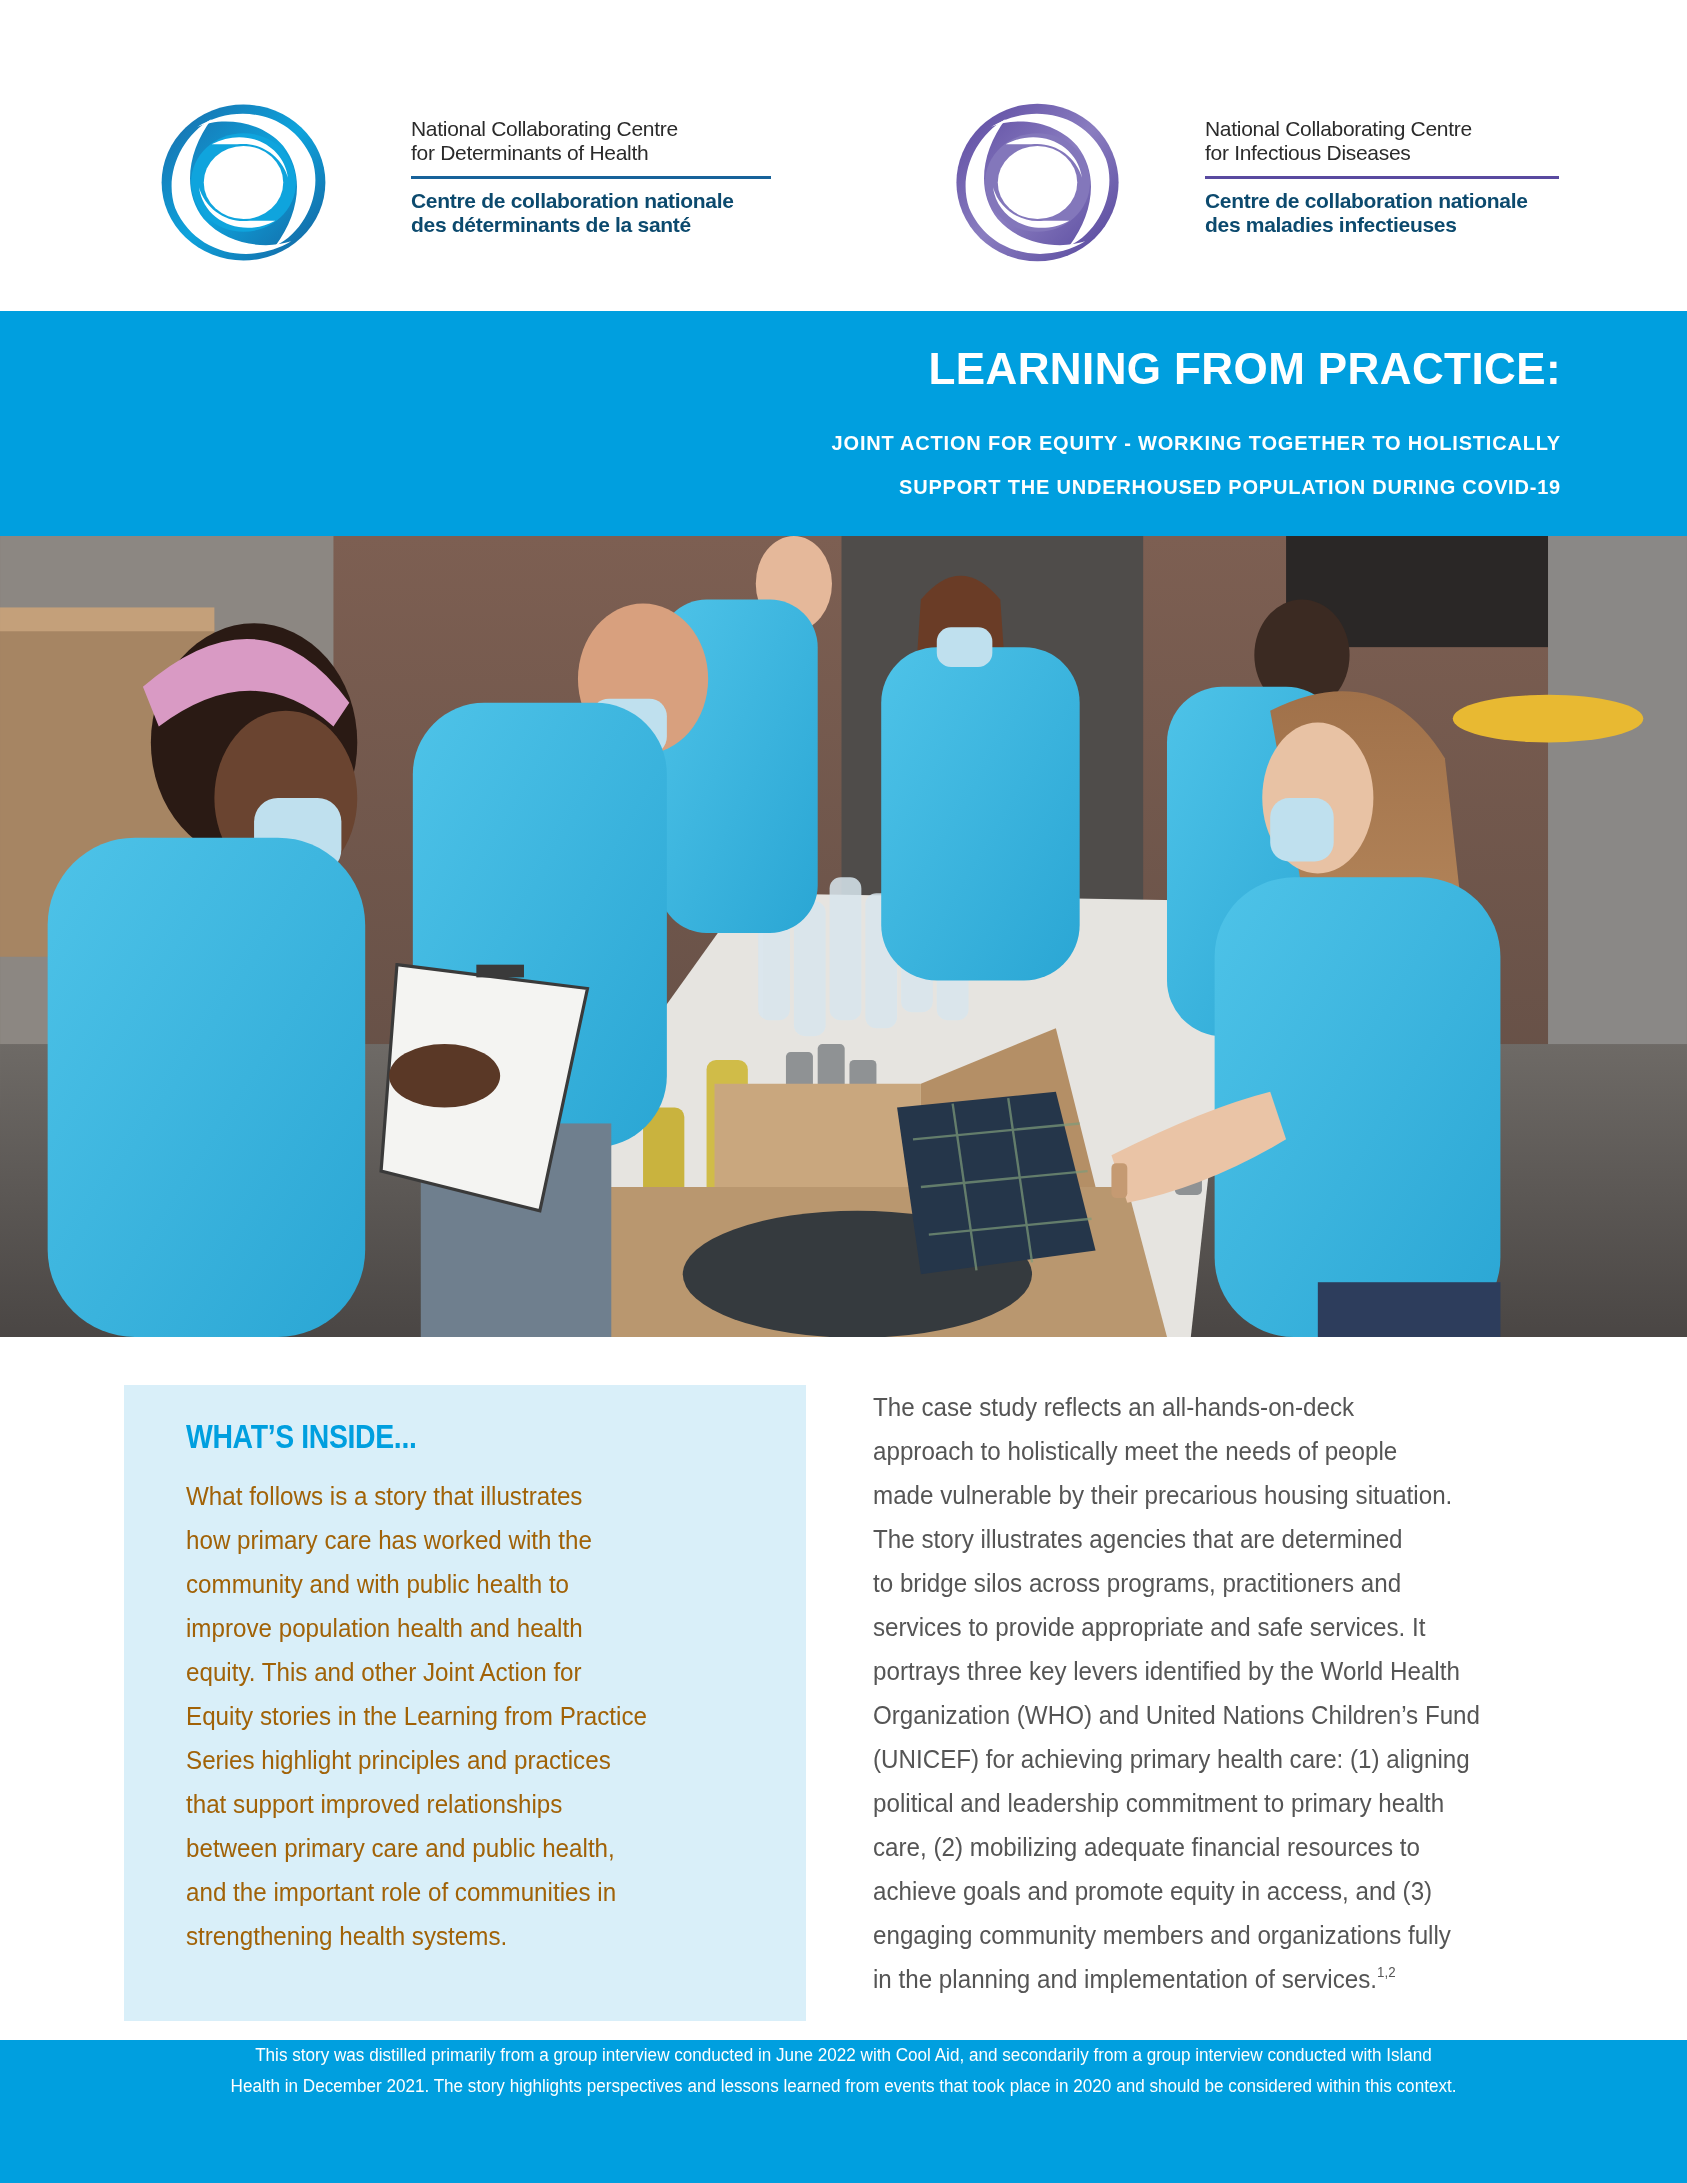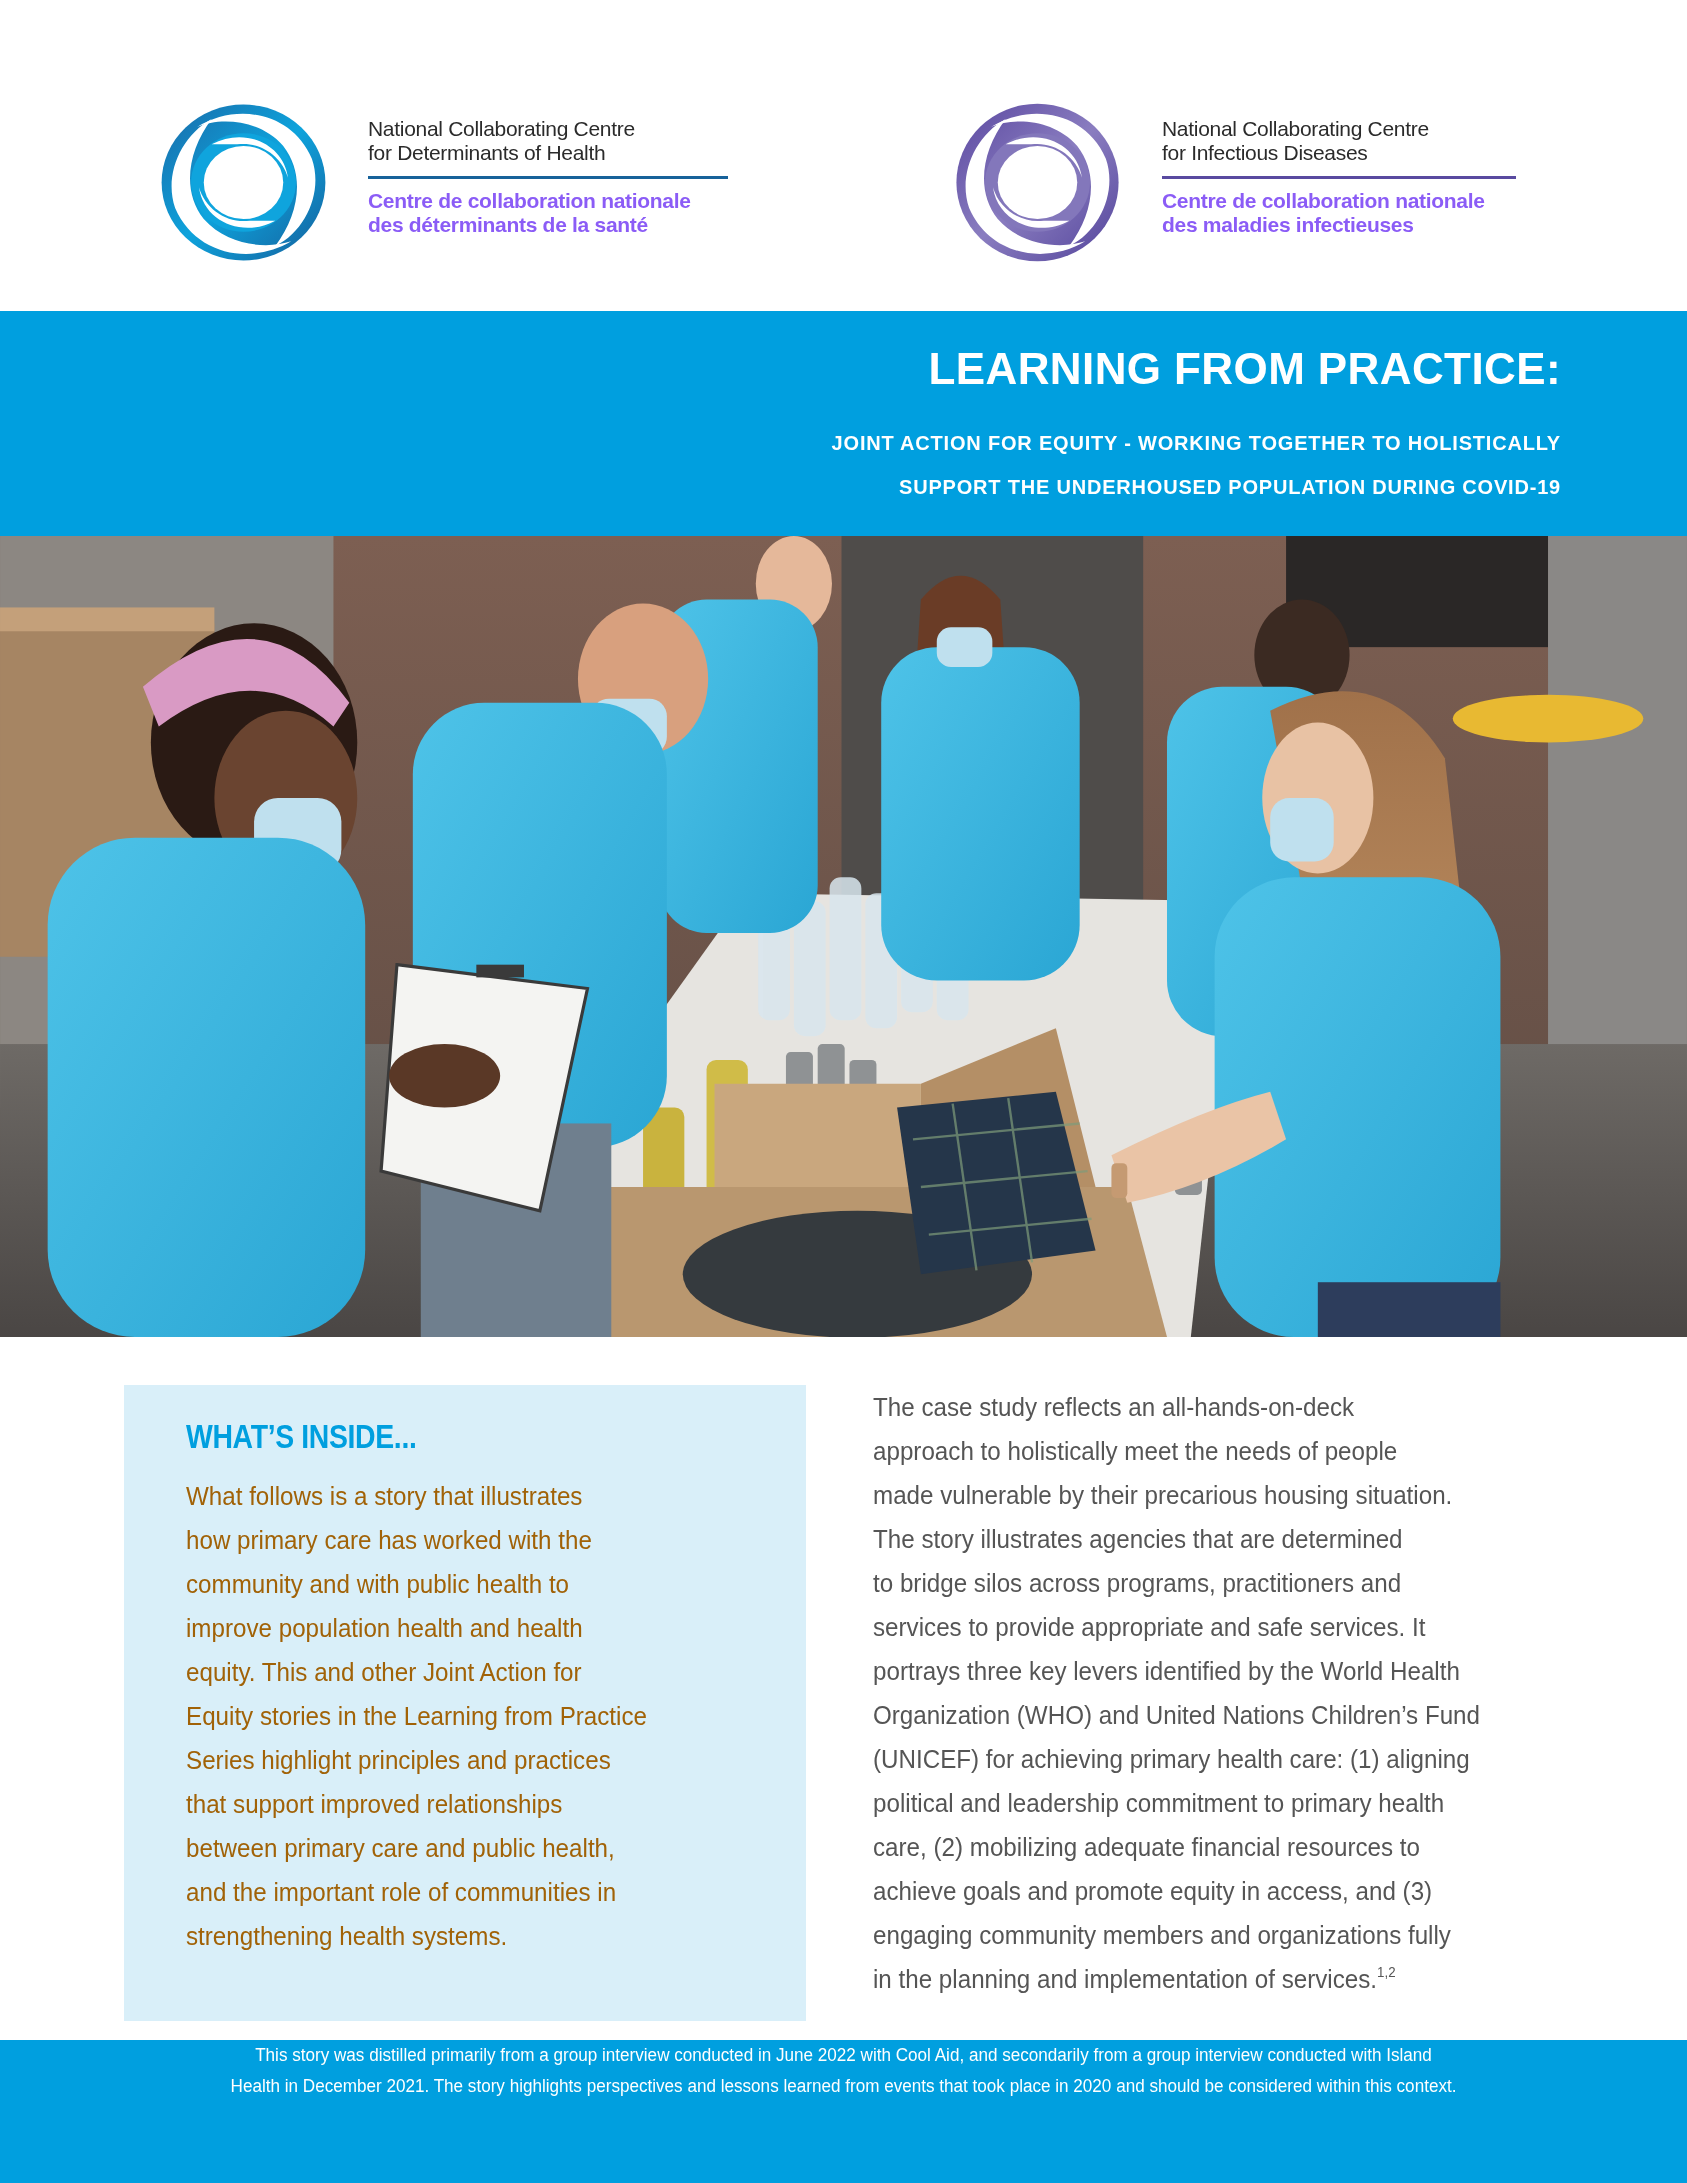--- a/index.html
+++ b/index.html
@@ -1,27 +1,27 @@
 <!DOCTYPE html>
 <html style="font-size:12.7px"><head>
 <meta charset="utf-8">
 <style>
   * { box-sizing: border-box; margin: 0; padding: 0; }
   html, body { width: 1687px; height: 2183px; background: #ffffff; overflow: hidden; }
   body { position: relative; font-family: "Liberation Sans", sans-serif; }
 
   
-  .logo-block { position: absolute; top: 103px; height: 159px; display: flex; align-items: flex-start; }
+  .logo-block { position: absolute; top: 103px; height: 159px; display: flex; align-items: flex-start; gap: 43px; }
   .logo-ndh { left: 156px; }
   .logo-nid { left: 950px; }
   .logo-mark { width: 175px; height: 159px; flex: 0 0 auto; }
   .logo-text { margin-left: 37px; margin-top: 14.3px; color: #2b2b2b; font-family: "Liberation Sans", sans-serif; }
   .logo-text .en, .logo-text .fr { font-size: 21px; line-height: 24px; letter-spacing: -0.3px; }
   .logo-text .en { font-weight: normal; }
-  .logo-text .fr { font-weight: bold; color: #8b5cf6; }
+  .logo-text .fr { font-weight: bold; color: #0c4a6e; }
   .logo-text .rule { height: 3.2px; margin: 11px 0 9.5px 0; }
   .logo-ndh .rule { width: 360px; background: #17629a; }
   .logo-nid .rule { width: 354px; background: #594aa0; }
   .logo-ndh .en { font-weight: normal; }
 
   
   .banner { position: absolute; left: 0; top: 311px; width: 1687px; height: 225px; background: #009fdf; color: #ffffff; text-align: right; padding-right: 84px; }
   .banner-title { position: absolute; right: 126px; top: 33px; font-family: "Liberation Sans", sans-serif; font-weight: bold; font-size: 44px; letter-spacing: 0.4px; white-space: nowrap; }
   .banner-sub { position: absolute; right: 126px; top: 110px; font-family: "Liberation Sans", sans-serif; font-weight: bold; font-size: 20px; line-height: 44px; letter-spacing: 0.8px; white-space: nowrap; text-align: right; }
 

